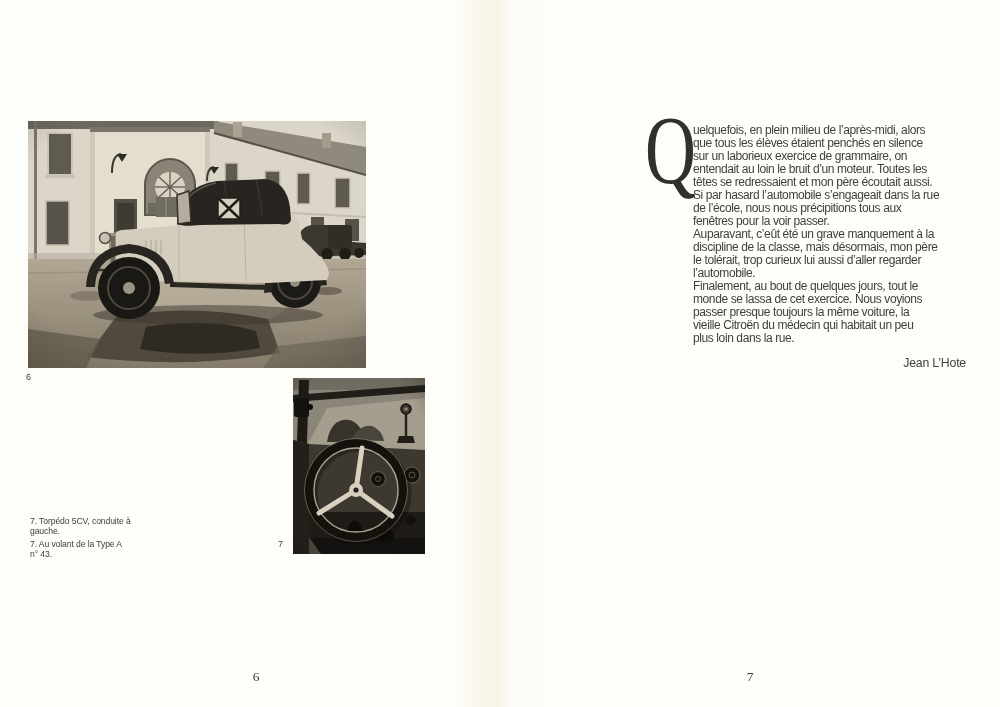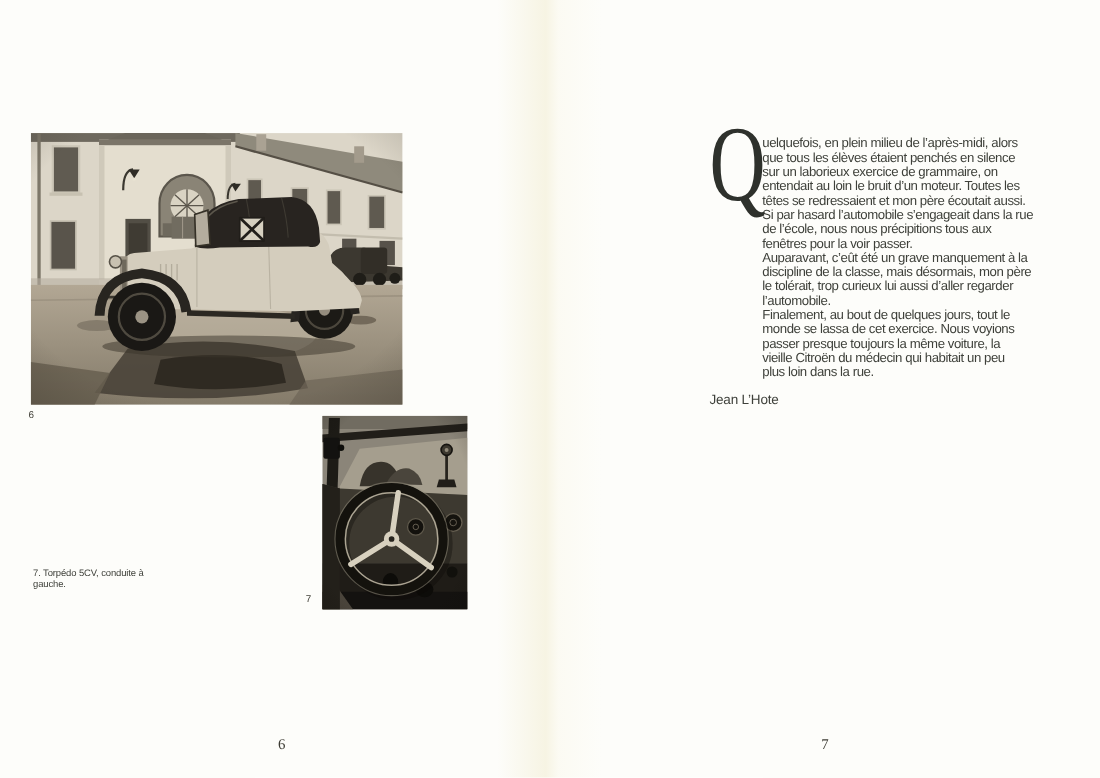--- a/index.html
+++ b/index.html
@@ -37,21 +37,21 @@
   .dropcap{
     position:absolute;left:0;top:-23px;
     font-family:"Liberation Serif", serif;font-size:98px;line-height:1;color:#2e312c;
     transform:scaleX(0.72);transform-origin:0 0;
   }
   .lines{
     margin-left:48px;font-size:12px;line-height:13px;letter-spacing:-0.4px;
     white-space:pre;
   }
   .signature{
-    margin-top:11px;text-align:left;font-size:12.3px;letter-spacing:-0.2px;padding-right:1px;
+    margin-top:11px;text-align:right;font-size:12.3px;letter-spacing:-0.2px;padding-right:1px;
   }
 </style>
 </head>
 <body>
 
 <div class="spread">
   <div class="fold"></div>
 
   <section class="page-left">
 
@@ -238,20 +238,22 @@
         </g>
         <rect width="132" height="176" fill="url(#vig2)"></rect>
       </svg>
     </figure>
 
     <div class="fig-num fig7">7</div>
 
     <div class="captions">
       <p>7. Torpédo 5CV, conduite à
 gauche.</p>
+      <p>7. Au volant de la Type A
+n° 43.</p>
     </div>
 
     <div class="page-num left">6</div>
   </section>
 
   <section class="page-right">
     <div class="textblock">
       <span class="dropcap">Q</span>
       <div class="lines">uelquefois, en plein milieu de l’après-midi, alors
 que tous les élèves étaient penchés en silence

